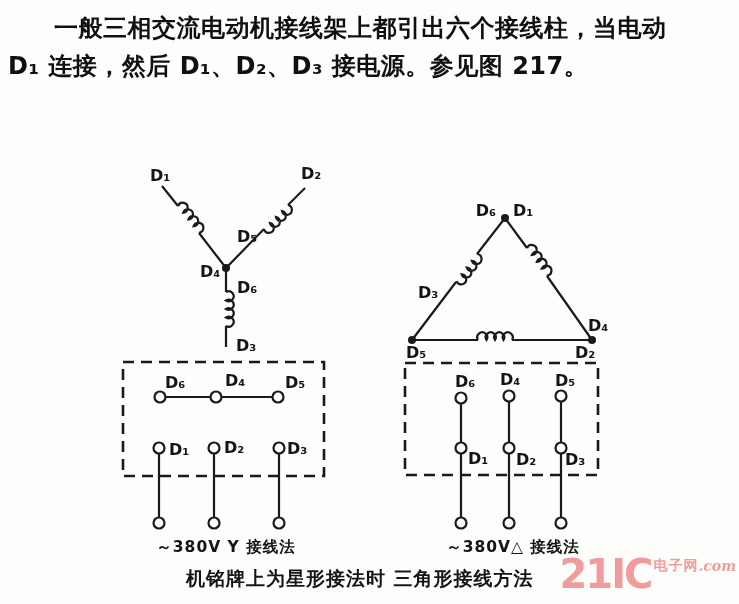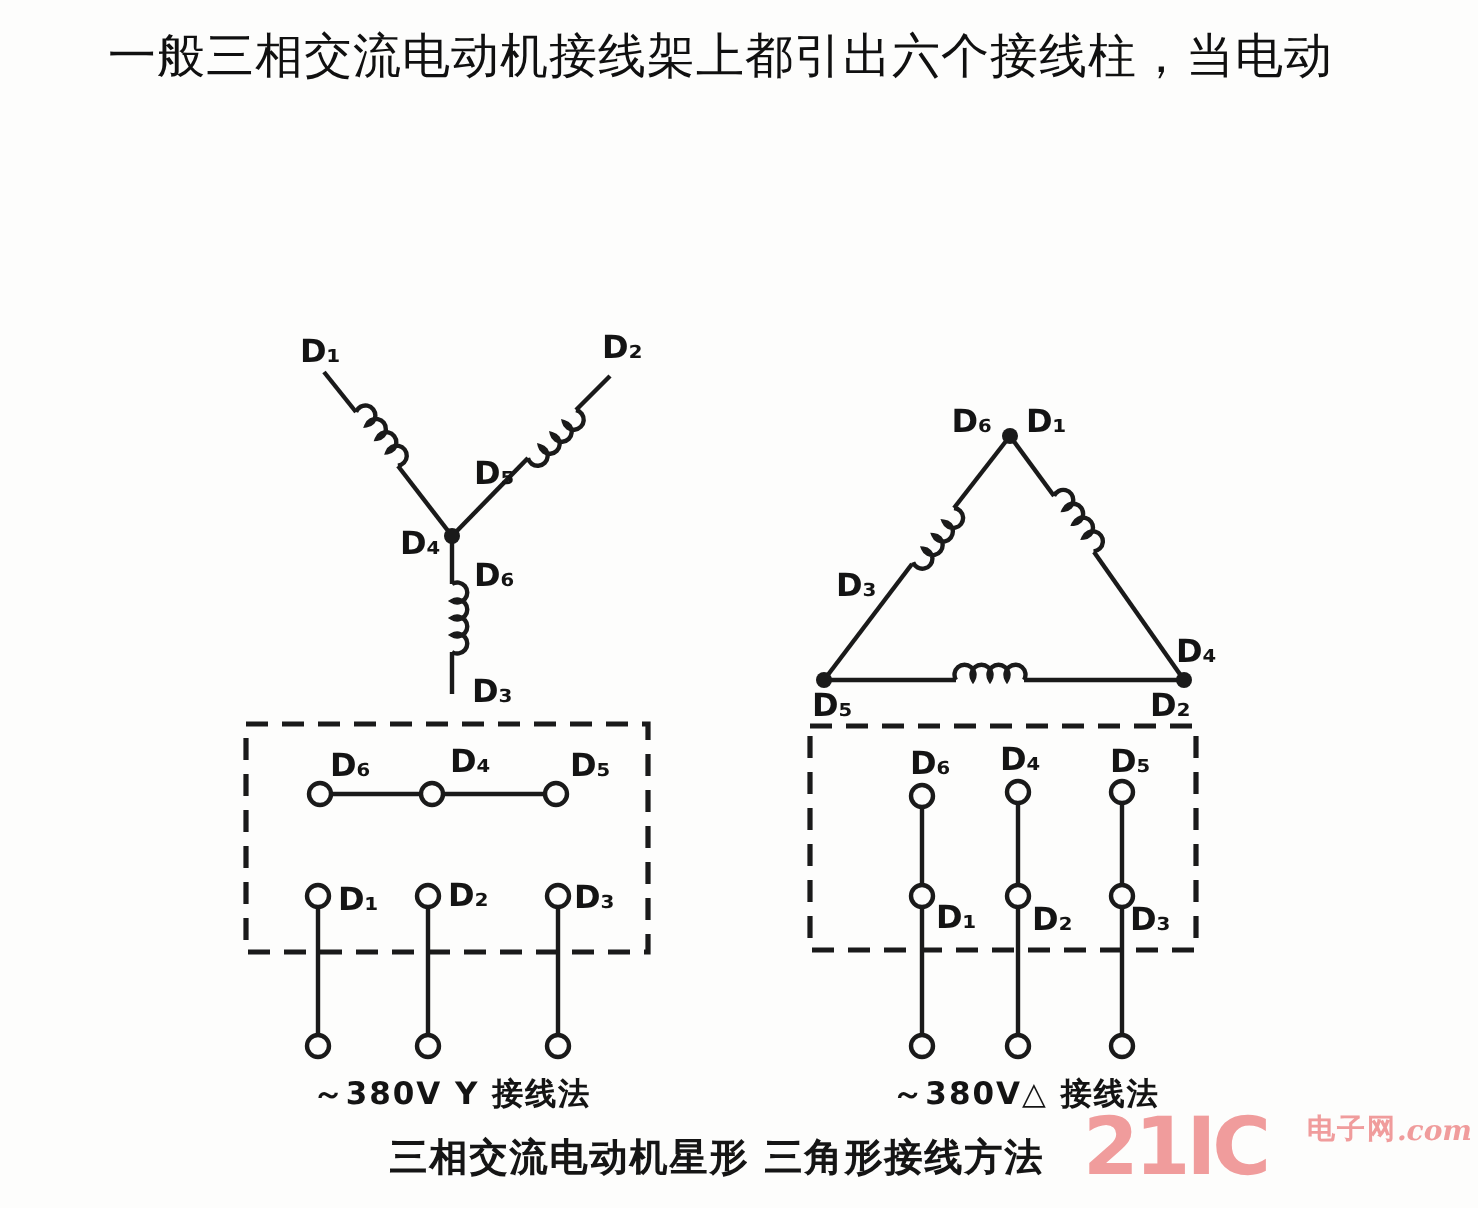--- a/index.html
+++ b/index.html
@@ -7,56 +7,56 @@
     width:739px;height:604px;
     background:#fdfdfc;
     font-family:"DejaVu Sans",sans-serif;
     overflow:hidden;
     position:relative;
     color:#141414;
   }
   .page{position:absolute;inset:0;width:739px;height:604px;}
   .paragraph{
     position:absolute;left:8px;top:9px;width:726px;
-    font-weight:400;
+    font-weight:700;
     font-size:24px;
     line-height:38px;
     letter-spacing:.5px;
     color:#101010;
   }
   .pline{white-space:nowrap;}
   .pline.indent{text-indent:46px;}
   svg.fig{position:absolute;left:0;top:0;}
   .fig-caption{
     position:absolute;left:186px;top:566px;width:345px;
     text-align:center;font-weight:700;font-size:19px;
     letter-spacing:1px;color:#151515;white-space:nowrap;
   }
   .watermark{
     position:absolute;right:3px;top:554px;
     display:flex;align-items:flex-start;
     color:#f09c9c;
     user-select:none;
-    gap:18px;
   }
   .wm-brand{
     font-size:40px;font-weight:800;line-height:40px;
     letter-spacing:-2px;
   }
   .wm-stack{display:flex;flex-direction:row;margin-left:2px;margin-top:4px;}
   .wm-cn{font-size:14px;font-weight:700;line-height:15px;letter-spacing:1px;}
   .wm-com{font-size:14px;font-weight:700;font-style:italic;line-height:17px;font-family:"DejaVu Serif",serif;}
 </style>
 </head>
 <body>
 
 <div class="page">
 
   <div class="paragraph">
     <div class="pline indent">一般三相交流电动机接线架上都引出六个接线柱，当电动</div>
+    <div class="pline">D₁ 连接，然后 D₁、D₂、D₃ 接电源。参见图 217。</div>
   </div>
 
   <svg class="fig" width="739" height="604" viewBox="0 0 739 604">
     <defs>
       <path id="coil" d="M0 0 a5 5 0 1 1 8.5 0 a5 5 0 1 1 8.5 0 a5 5 0 1 1 8.5 0 a5 5 0 1 1 8.5 0" fill="none" stroke="#1a1a1a" stroke-width="2.2"></path>
     </defs>
 
     <g stroke="#1a1a1a" stroke-width="2.2" fill="none">
 
       <g>
@@ -168,21 +168,21 @@
         <text x="500" y="385">D₄</text>
         <text x="555" y="386">D₅</text>
         <text x="468" y="464">D₁</text>
         <text x="516" y="465">D₂</text>
         <text x="565" y="465">D₃</text>
         <text x="513" y="552" text-anchor="middle" font-size="15.5" letter-spacing="1">～380V△ 接线法</text>
       </g>
     </g>
   </svg>
 
-  <div class="fig-caption">三相交流电动机星形 三角形接线方法</div>
+  <div class="fig-caption">机铭牌上为星形接法时 三角形接线方法</div>
 
   <div class="watermark">
     <span class="wm-brand">21IC</span>
     <span class="wm-stack">
       <span class="wm-cn">电子网</span>
       <span class="wm-com">.com</span>
     </span>
   </div>
 
 </div>

